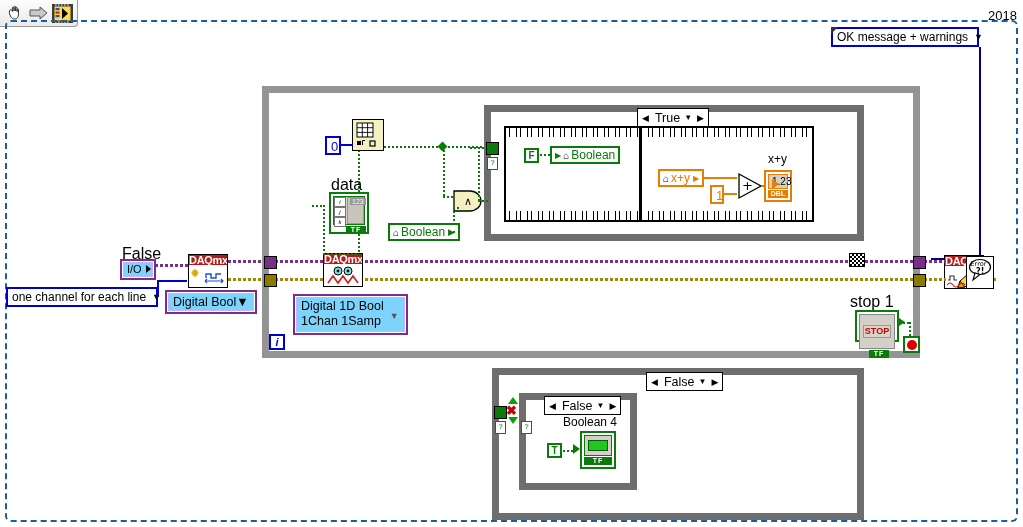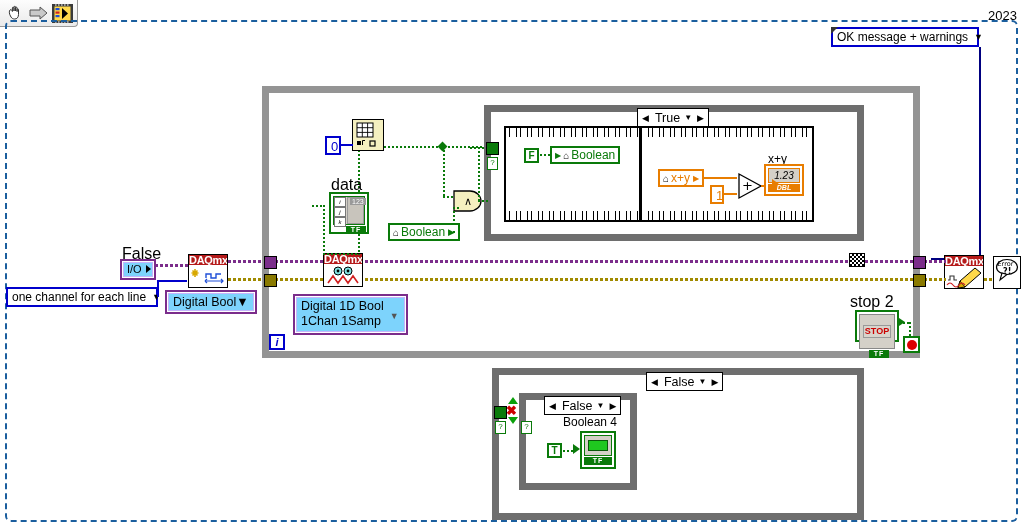--- a/index.html
+++ b/index.html
@@ -191,21 +191,21 @@
         <rect x="3" y="17.5" width="1.6" height="1"></rect>
           <rect x="6" y="17.5" width="1.6" height="1"></rect>
         <rect x="9" y="17.5" width="1.6" height="1"></rect>
           <rect x="12" y="17.5" width="1.6" height="1"></rect>
         <rect x="15" y="17.5" width="1.6" height="1"></rect>
       </g>
     </svg>
   </div>
 </div>
 
-<div class="abs lbl" style="right:6px;top:8px;font-size:13px;">2023</div>
+<div class="abs lbl" style="right:6px;top:8px;font-size:13px;">2018</div>
 
 <div id="dashed" class="abs"></div>
 
 <div class="abs" style="left:831px;top:27px;">
   <div class="ring blue" style="width:148px;height:20px;">
     <span style="font-size:12px;">OK message + warnings</span>
     <span class="caret">▼</span>
   </div>
   
   <div class="abs" style="left:0;top:0;width:0;height:0;border-left:7px solid #333;border-bottom:7px solid transparent;"></div>
@@ -400,28 +400,28 @@
   <svg width="28" height="28" viewBox="0 0 28 28">
     <path d="M2 2 L24 14 L2 26 Z" fill="#fff" stroke="#000" stroke-width="1.3"></path>
     <text x="5" y="18" font-family="DejaVu Sans, sans-serif" font-size="13" fill="#000">+</text>
   </svg>
 </div>
 <div class="wire w-org abs" style="left:703px;top:177px;width:34px;height:2px;"></div>
 <div class="wire w-org abs" style="left:724px;top:193px;width:13px;height:2px;"></div>
 <div class="wire w-org abs" style="left:761px;top:185px;width:11px;height:2px;"></div>
 
 <div class="abs lbl" style="left:768px;top:152px;font-size:12px;">x+y</div>
-<div class="dblind" style="left:764px;top:164px;width:40px;font-style:italic;">
+<div class="dblind" style="left:764px;top:170px;width:28px;">
   <div class="inner">1.23</div>
   <div class="tag">DBL</div>
 </div>
 <div class="abs" style="left:772px;top:179px;width:0;height:0;border-left:7px solid #e87d00;
      border-top:5px solid transparent;border-bottom:5px solid transparent;"></div>
 
-<div class="abs lbl" style="left:850px;top:293px;">stop 2</div>
+<div class="abs lbl" style="left:850px;top:293px;">stop 1</div>
 <div class="stopbtn" style="left:855px;top:310px;width:44px;height:32px;">
   <div class="inner" style="padding:10px 3px;">
     <div class="word">STOP</div>
   </div>
   <div style="font-size:7px;color:#fff;background:#0a7a0a;text-align:center;line-height:8px;
        margin-top:1px;font-weight:bold;letter-spacing:1px;width:20px;margin-left:10px;">TF</div>
 </div>
 <div class="abs" style="left:899px;top:318px;width:0;height:0;border-left:6px solid #0a7a0a;
      border-top:4px solid transparent;border-bottom:4px solid transparent;"></div>
 <div class="dot-h abs" style="left:903px;top:322px;width:8px;"></div>
@@ -443,21 +443,21 @@
     </svg>
   </div>
 </div>
 <div class="wire abs" style="left:924px;top:260px;width:22px;height:3px;
      background-image:repeating-linear-gradient(90deg,#7b2d8b 0 3px,transparent 3px 5px);"></div>
 <div class="wire abs" style="left:924px;top:278px;width:22px;height:3px;
      background-image:repeating-linear-gradient(90deg,#a08a00 0 3px,transparent 3px 5px);"></div>
 <div class="wire abs" style="left:984px;top:278px;width:12px;height:3px;
      background-image:repeating-linear-gradient(90deg,#a08a00 0 3px,transparent 3px 5px);"></div>
 
-<div class="errnode" style="left:993px;top:256px;width:28px;height:33px;">
+<div class="errnode" style="left:966px;top:256px;width:28px;height:33px;">
   <svg width="26" height="31" viewBox="0 0 26 31">
     <ellipse cx="13" cy="10" rx="10.5" ry="7.5" fill="#fff" stroke="#000" stroke-width="1.2"></ellipse>
     <text x="3.5" y="9" font-family="DejaVu Sans, sans-serif" font-size="6.5" fill="#000">Error</text>
     <text x="9" y="16.5" font-family="DejaVu Sans, sans-serif" font-size="8" font-weight="bold" fill="#000">?!</text>
     <path d="M8 16 L6 23 L13 17.5 Z" fill="#fff" stroke="#000" stroke-width="1.1"></path>
   </svg>
 </div>
 
 <div class="casestruct hatch-gray abs" style="left:492px;top:368px;width:372px;height:152px;"></div>
 <div class="abs" style="left:499px;top:375px;width:358px;height:138px;background:#fff;"></div>

